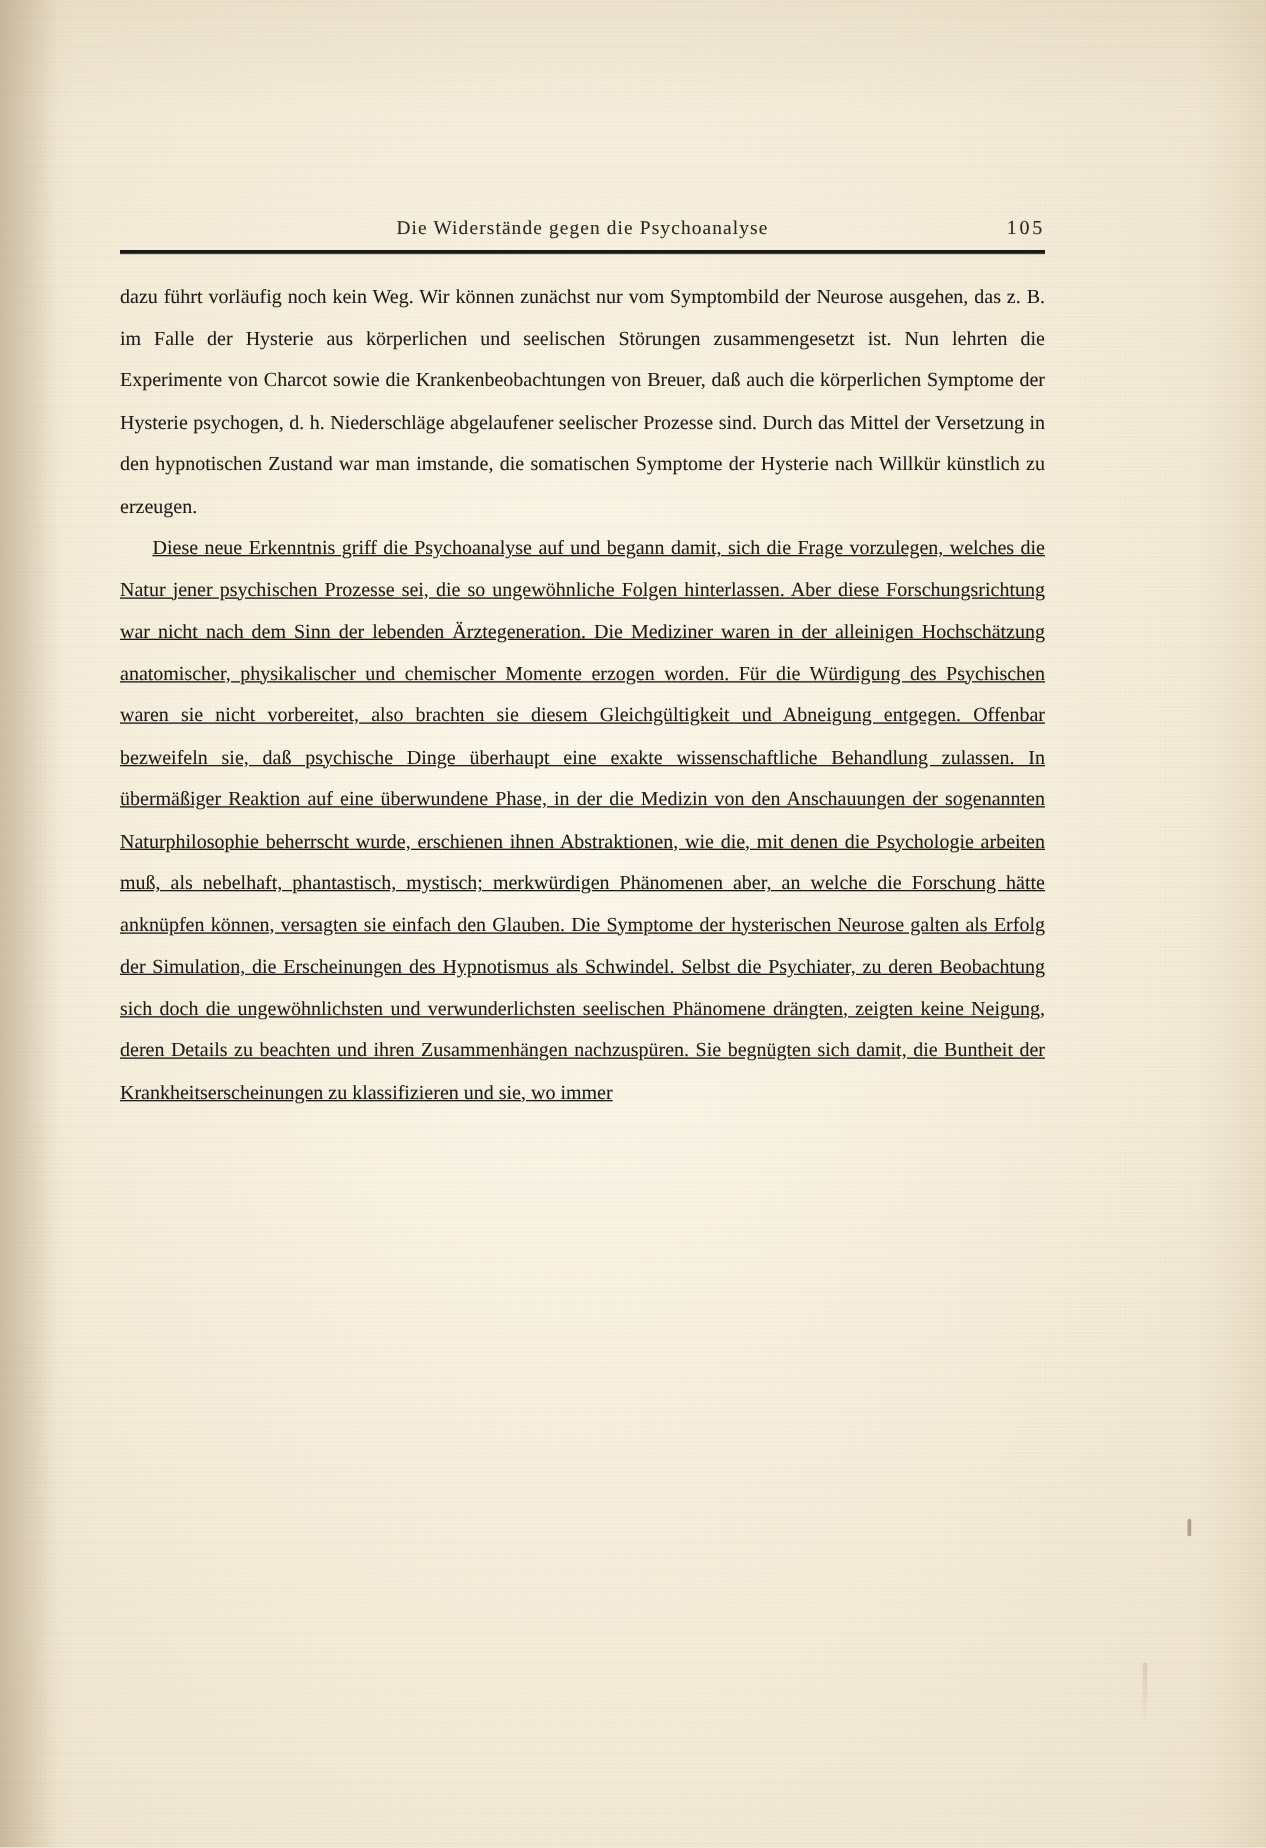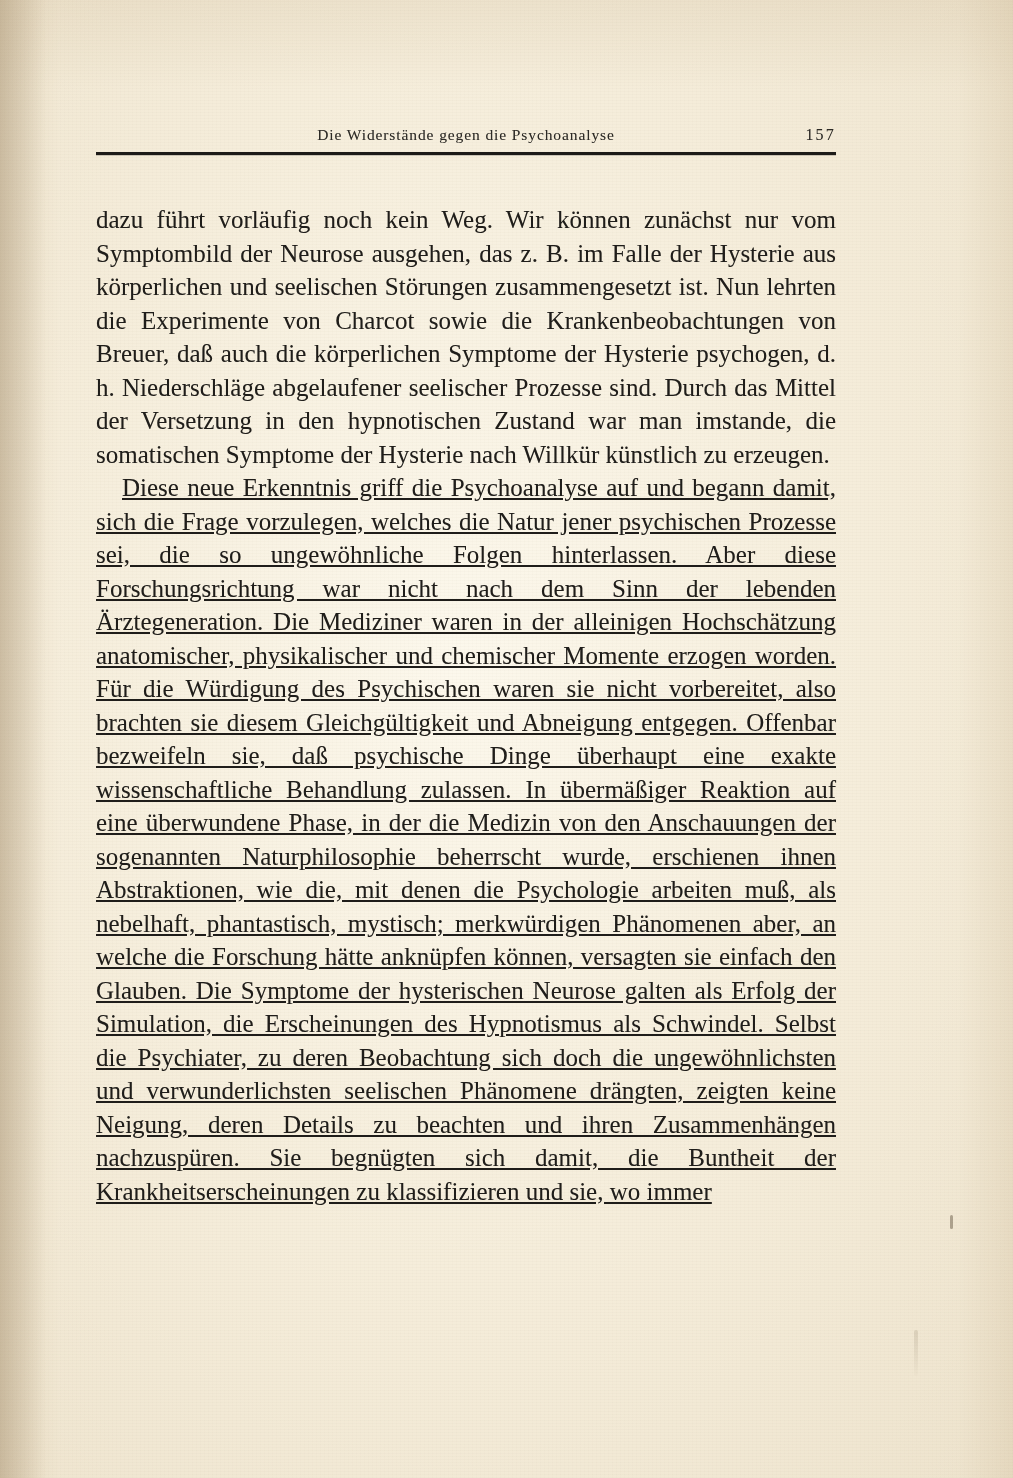--- a/index.html
+++ b/index.html
@@ -48,39 +48,40 @@
     position: relative;
     padding-bottom: 6px;
   }
   .running-head {
     font-family: "Liberation Serif", serif;
     font-size: 15.5px;
     letter-spacing: 0.9px;
     color: #2c2a26;
     text-align: center;
     white-space: nowrap;
+    margin-top: 48px;
   }
   .folio {
     position: absolute;
     right: 0;
     bottom: 6px;
     font-size: 16px;
     letter-spacing: 2.2px;
     color: #2c2a26;
   }
   .rule {
     width: 100%;
     height: 3px;
     background: #1d1b18;
     margin-top: 2px;
     box-shadow: 0 0.5px 0 rgba(0,0,0,.35);
   }
   .body-text {
-    margin-top: 48px;
-    font-size: 25px;
+    margin-top: 18px;
+    font-size: 16px;
     line-height: 33.5px;
     color: #1f1d1a;
     text-align: justify;
     text-justify: inter-word;
     -webkit-font-smoothing: antialiased;
   }
   .body-text p {
     margin: 0;
     text-indent: 0;
   }
@@ -128,21 +129,21 @@
 <body>
 
 <div class="page">
   <div class="paper-grain"></div>
   <div class="spine-shadow"></div>
 
   <div class="content">
 
     <div class="header-row">
       <div class="running-head">Die Widerstände gegen die Psychoanalyse</div>
-      <div class="folio">157</div>
+      <div class="folio">105</div>
     </div>
     <div class="rule"></div>
 
     <div class="body-text">
       <p>dazu führt vorläufig noch kein Weg. Wir können zunächst nur vom Symptombild der Neurose ausgehen, das z. B. im Falle der Hysterie aus körperlichen und seelischen Störungen zusammengesetzt ist. Nun lehrten die Experimente von Charcot sowie die Krankenbeobachtungen von Breuer, daß auch die körperlichen Symptome der Hysterie psychogen, d. h. Niederschläge abgelaufener seelischer Prozesse sind. Durch das Mittel der Versetzung in den hypnotischen Zustand war man imstande, die somatischen Symptome der Hysterie nach Willkür künstlich zu erzeugen.</p>
       <p>Diese neue Erkenntnis griff die Psychoanalyse auf und begann damit, sich die Frage vorzulegen, welches die Natur jener psychischen Prozesse sei, die so ungewöhnliche Folgen hinterlassen. Aber diese Forschungsrichtung war nicht nach dem Sinn der lebenden Ärztegeneration. Die Mediziner waren in der alleinigen Hochschätzung anatomischer, physikalischer und chemischer Momente erzogen worden. Für die Würdigung des Psychischen waren sie nicht vorbereitet, also brachten sie diesem Gleichgültigkeit und Abneigung entgegen. Offenbar bezweifeln sie, daß psychische Dinge überhaupt eine exakte wissenschaftliche Behandlung zulassen. In übermäßiger Reaktion auf eine überwundene Phase, in der die Medizin von den Anschauungen der sogenannten Naturphilosophie beherrscht wurde, erschienen ihnen Abstraktionen, wie die, mit denen die Psychologie arbeiten muß, als nebelhaft, phantastisch, mystisch; merkwürdigen Phänomenen aber, an welche die Forschung hätte anknüpfen können, versagten sie einfach den Glauben. Die Symptome der hysterischen Neurose galten als Erfolg der Simulation, die Erscheinungen des Hypnotismus als Schwindel. Selbst die Psychiater, zu deren Beobachtung sich doch die ungewöhnlichsten und verwunderlichsten seelischen Phänomene drängten, zeigten keine Neigung, deren Details zu beachten und ihren Zusammenhängen nachzuspüren. Sie begnügten sich damit, die Buntheit der Krankheitserscheinungen zu klassifizieren und sie, wo immer</p>
     </div>
 
   </div>
 

